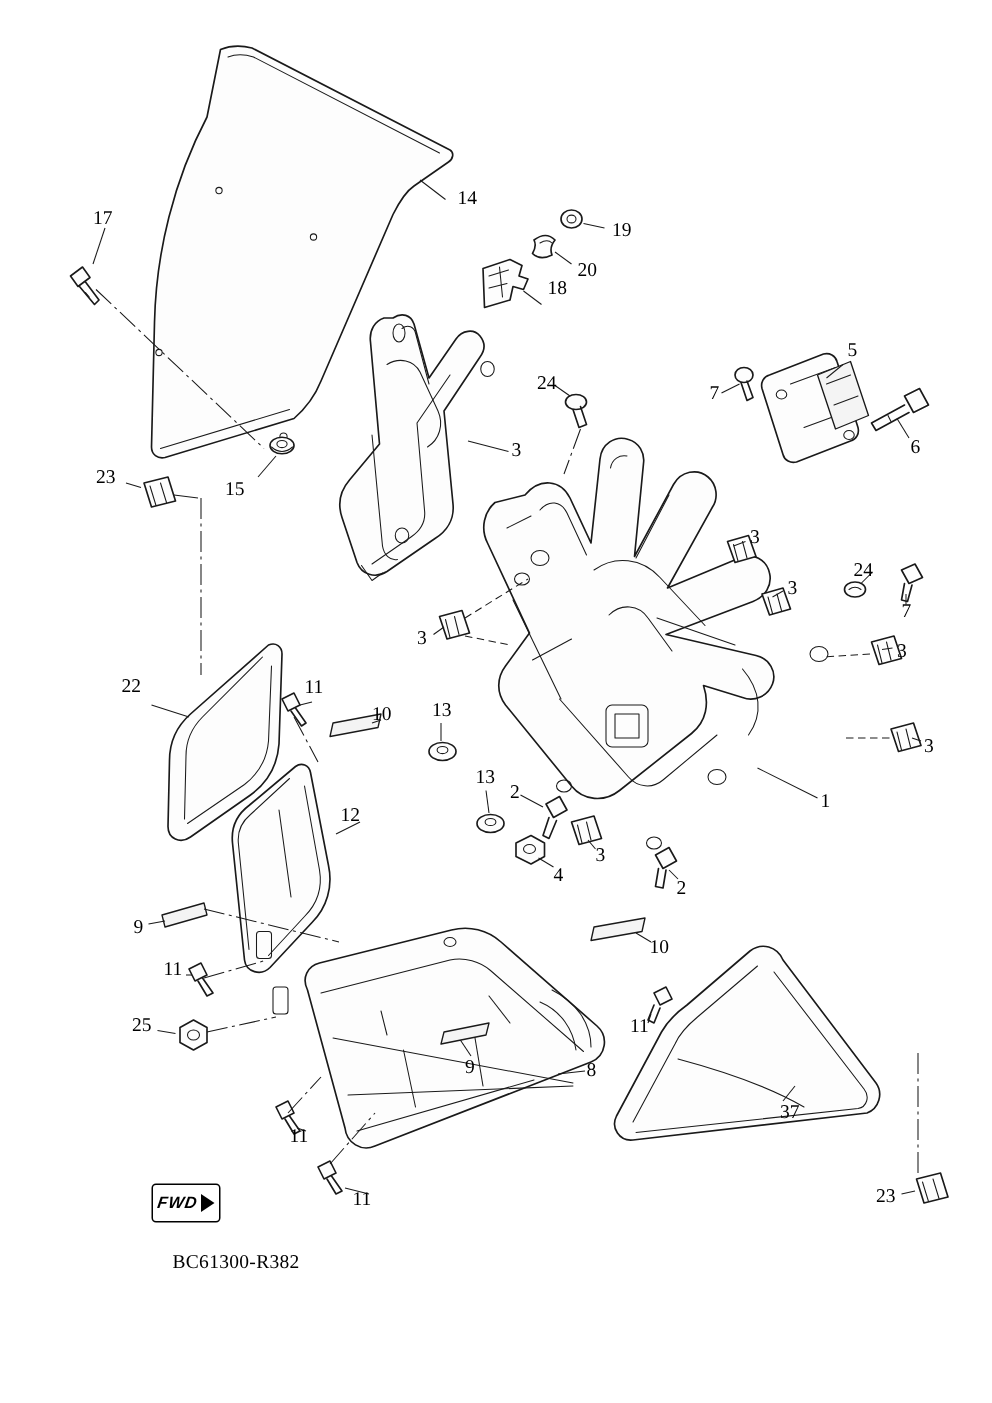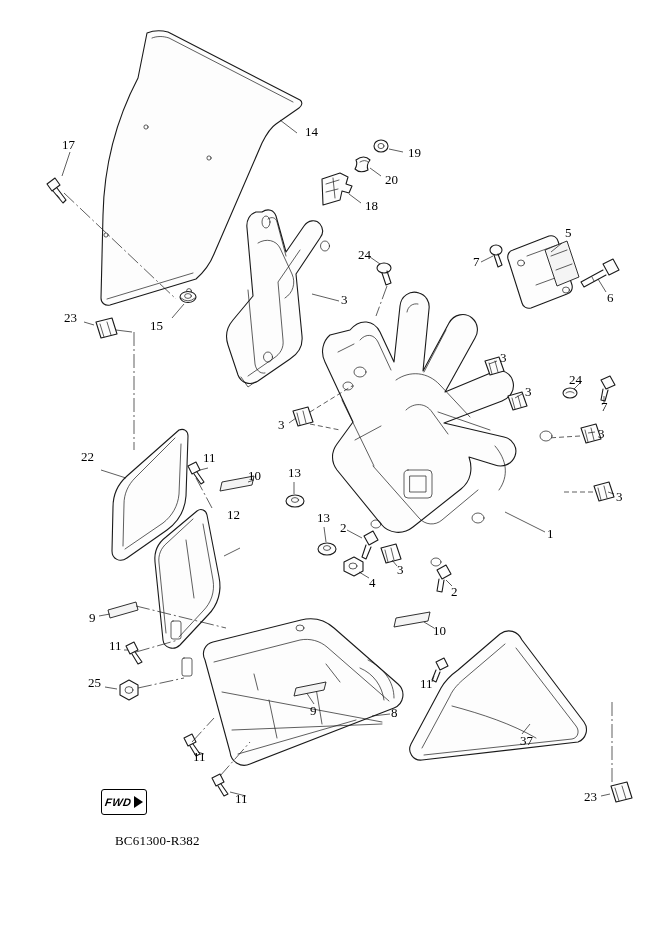--- a/index.html
+++ b/index.html
@@ -412,21 +412,21 @@
       <path class="ol-thin" d="M452 706 c30 8 60 18 84 32"></path>
     </g>
     <path class="lead" d="M522 734 L530 724"></path>
 
   </svg>
 
   <div class="callout" style="left:62px; top:138px;">17</div>
   <div class="callout" style="left:305px; top:125px;">14</div>
   <div class="callout" style="left:408px; top:146px;">19</div>
   <div class="callout" style="left:385px; top:173px;">20</div>
-  <div class="callout" style="left:365px; top:199px;">18</div>
+  <div class="callout" style="left:365px; top:185px;">18</div>
   <div class="callout" style="left:565px; top:226px;">5</div>
   <div class="callout" style="left:473px; top:255px;">7</div>
   <div class="callout" style="left:358px; top:248px;">24</div>
   <div class="callout" style="left:607px; top:291px;">6</div>
   <div class="callout" style="left:341px; top:293px;">3</div>
   <div class="callout" style="left:150px; top:319px;">15</div>
   <div class="callout" style="left:64px; top:311px;">23</div>
   <div class="callout" style="left:500px; top:351px;">3</div>
   <div class="callout" style="left:525px; top:385px;">3</div>
   <div class="callout" style="left:569px; top:373px;">24</div>
@@ -434,21 +434,21 @@
   <div class="callout" style="left:278px; top:418px;">3</div>
   <div class="callout" style="left:598px; top:427px;">3</div>
   <div class="callout" style="left:616px; top:490px;">3</div>
   <div class="callout" style="left:81px; top:450px;text-align:center;">22</div>
   <div class="callout" style="left:203px; top:451px;">11</div>
   <div class="callout" style="left:248px; top:469px;">10</div>
   <div class="callout" style="left:288px; top:466px;">13</div>
   <div class="callout" style="left:317px; top:511px;">13</div>
   <div class="callout" style="left:340px; top:521px;">2</div>
   <div class="callout" style="left:547px; top:527px;">1</div>
-  <div class="callout" style="left:227px; top:508px;">12</div>
+  <div class="callout" style="left:227px; top:536px;">12</div>
   <div class="callout" style="left:397px; top:563px;">3</div>
   <div class="callout" style="left:369px; top:576px;">4</div>
   <div class="callout" style="left:451px; top:585px;">2</div>
   <div class="callout" style="left:89px; top:611px;">9</div>
   <div class="callout" style="left:109px; top:639px;">11</div>
   <div class="callout" style="left:433px; top:624px;">10</div>
   <div class="callout" style="left:420px; top:677px;">11</div>
   <div class="callout" style="left:88px; top:676px;">25</div>
   <div class="callout" style="left:310px; top:704px;">9</div>
   <div class="callout" style="left:391px; top:706px;">8</div>

